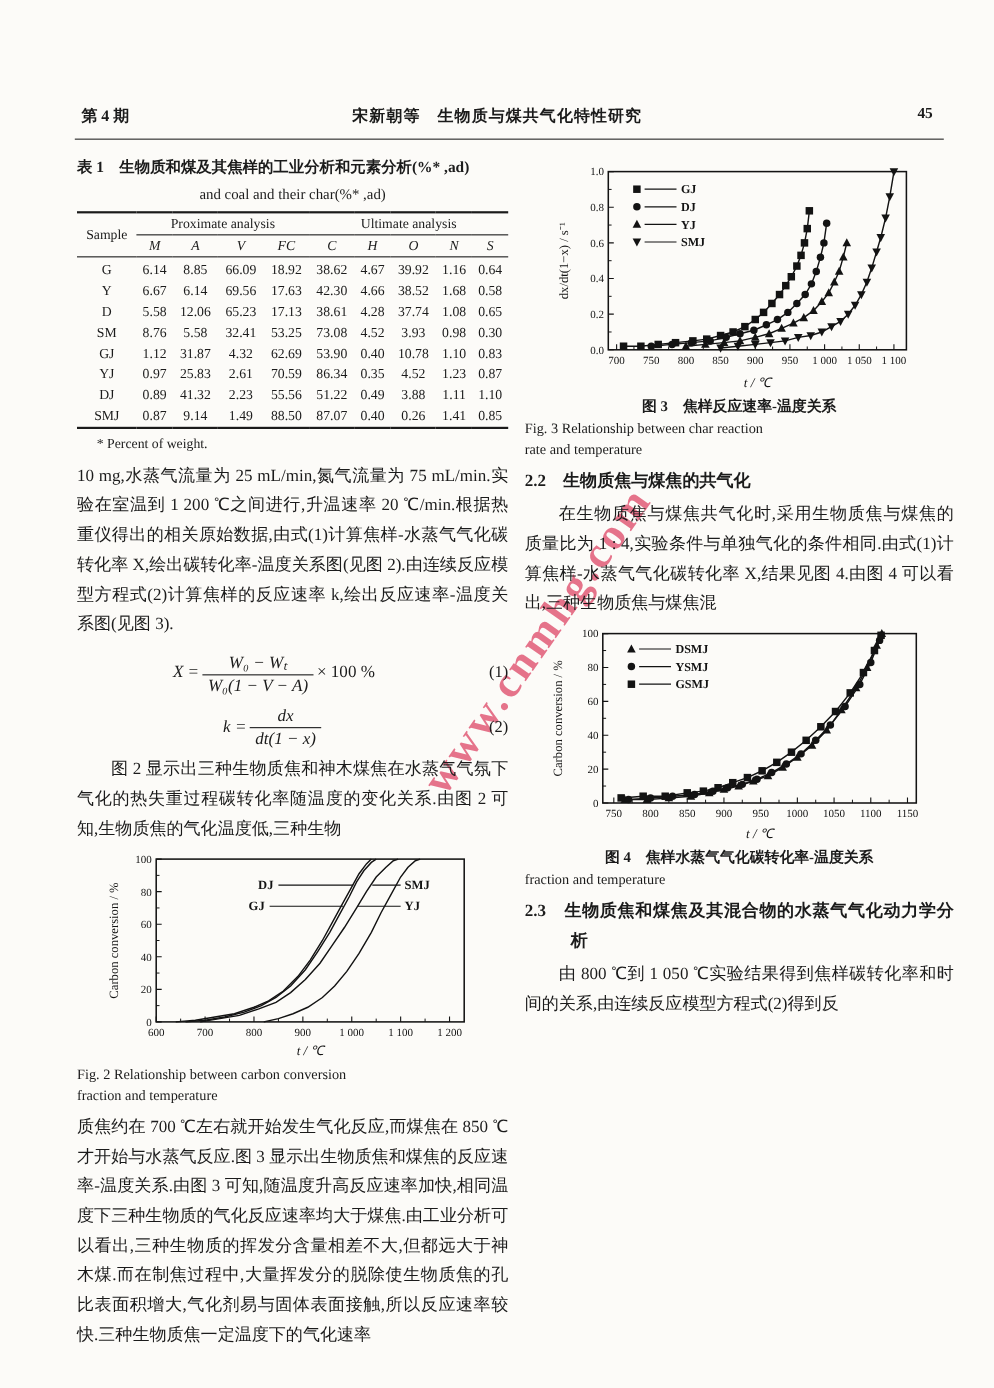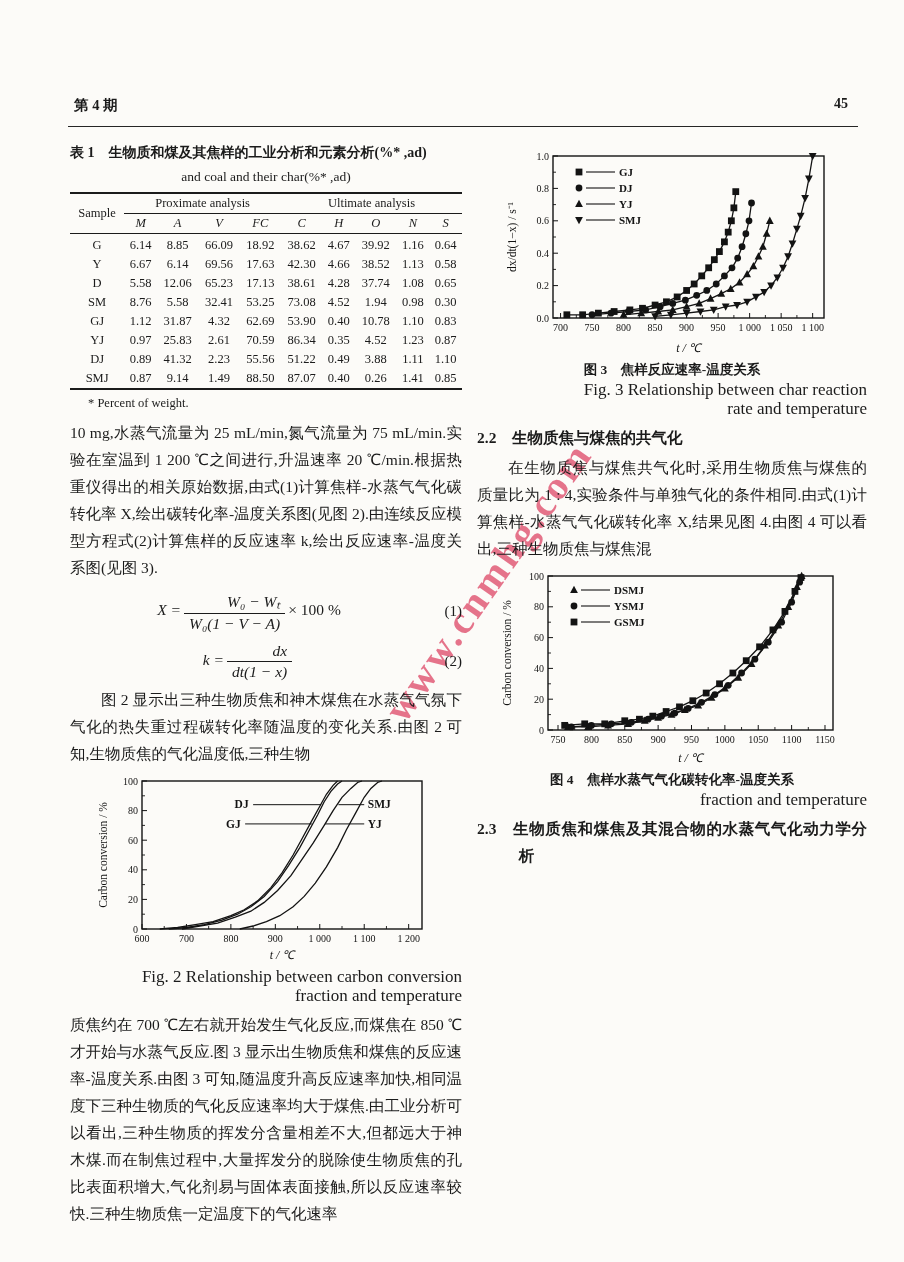--- a/index.html
+++ b/index.html
@@ -25,40 +25,41 @@
   table.tbl th,table.tbl td{font-weight:normal;text-align:center;padding:2px 1px;}
   th.grp{border-bottom:1px solid #1b1b1b;font-size:12.5px;}
   tbody tr:first-child td{border-top:1px solid #1b1b1b;padding-top:4px;}
   .mi{font-style:italic;}
   .footnote{font-size:12.5px;line-height:20px;margin:3px 0 6px;padding-left:18px;text-align:left;}
   
   .eqrow{display:flex;align-items:center;margin:9px 0 5px;line-height:normal;}
   .eqbody{flex:1;text-align:center;font-size:15.5px;}
   .eqno{width:34px;text-align:right;font-size:15px;}
   .frac{display:inline-block;vertical-align:middle;text-align:center;margin:0 3px;}
-  .frac .num{display:block;border-bottom:1.2px solid #1b1b1b;padding:0 5px 1px;text-align:right;}
+  .frac .num{display:block;border-bottom:1.2px solid #1b1b1b;padding:0 5px 1px;}
   .frac .den{display:block;padding:1px 5px 0;}
   
   .fig{margin:6px 0 2px;text-align:center;}
   .fig svg{display:block;margin:0 auto;}
   .cap-zh{font-size:13.5px;font-weight:bold;line-height:20px;text-align:center;}
-  .cap-en{font-size:17px;line-height:19px;text-align:right;}
+  .cap-en{font-size:13px;line-height:19px;text-align:left;}
   .figcap{margin-bottom:6px;}
   
   .watermark{position:absolute;left:268px;top:558px;width:440px;text-align:center;
     transform:rotate(-55deg);transform-origin:center;pointer-events:none;
     font-size:40px;font-weight:bold;letter-spacing:3px;color:rgba(221,62,96,0.72);
     font-family:"Liberation Serif",serif;}
 </style>
 </head>
 <body>
 
 <div class="page">
 
   <div class="hdr-issue">第 4 期</div>
+  <div class="hdr-title">宋新朝等　生物质与煤共气化特性研究</div>
   <div class="hdr-page">45</div>
   <div class="hdr-rule"></div>
 
   <div class="watermark">www.cnmhg.com</div>
 
   <div class="col col-left">
 
     <div class="tbl-title-zh">表 1　生物质和煤及其焦样的工业分析和元素分析(%* ,ad)</div>
     <div class="tbl-title-en">and coal and their char(%* ,ad)</div>
 
@@ -96,21 +97,21 @@
           </tr>
           <tr>
             <td>Y</td>
             <td>6.67</td>
             <td>6.14</td>
             <td>69.56</td>
             <td>17.63</td>
             <td>42.30</td>
             <td>4.66</td>
             <td>38.52</td>
-            <td>1.13</td>
+            <td>1.68</td>
             <td>0.58</td>
           </tr>
           <tr>
             <td>D</td>
             <td>5.58</td>
             <td>12.06</td>
             <td>65.23</td>
             <td>17.13</td>
             <td>38.61</td>
             <td>4.28</td>
@@ -119,21 +120,21 @@
             <td>0.65</td>
           </tr>
           <tr>
             <td>SM</td>
             <td>8.76</td>
             <td>5.58</td>
             <td>32.41</td>
             <td>53.25</td>
             <td>73.08</td>
             <td>4.52</td>
-            <td>1.94</td>
+            <td>3.93</td>
             <td>0.98</td>
             <td>0.30</td>
           </tr>
           <tr>
             <td>GJ</td>
             <td>1.12</td>
             <td>31.87</td>
             <td>4.32</td>
             <td>62.69</td>
             <td>53.90</td>
@@ -527,15 +528,16 @@
         </svg>
       </div>
     <div class="figcap">
       <div class="cap-zh">图 4　焦样水蒸气气化碳转化率-温度关系</div>
       <div class="cap-en">fraction and temperature</div>
     </div>
 
 
     <p class="sect-h hang">2.3　生物质焦和煤焦及其混合物的水蒸气气化动力学分析</p>
 
+    <p class="ind">由 800 ℃到 1 050 ℃实验结果得到焦样碳转化率和时间的关系,由连续反应模型方程式(2)得到反</p>
   </div>
 
 </div>
 
 </body></html>

